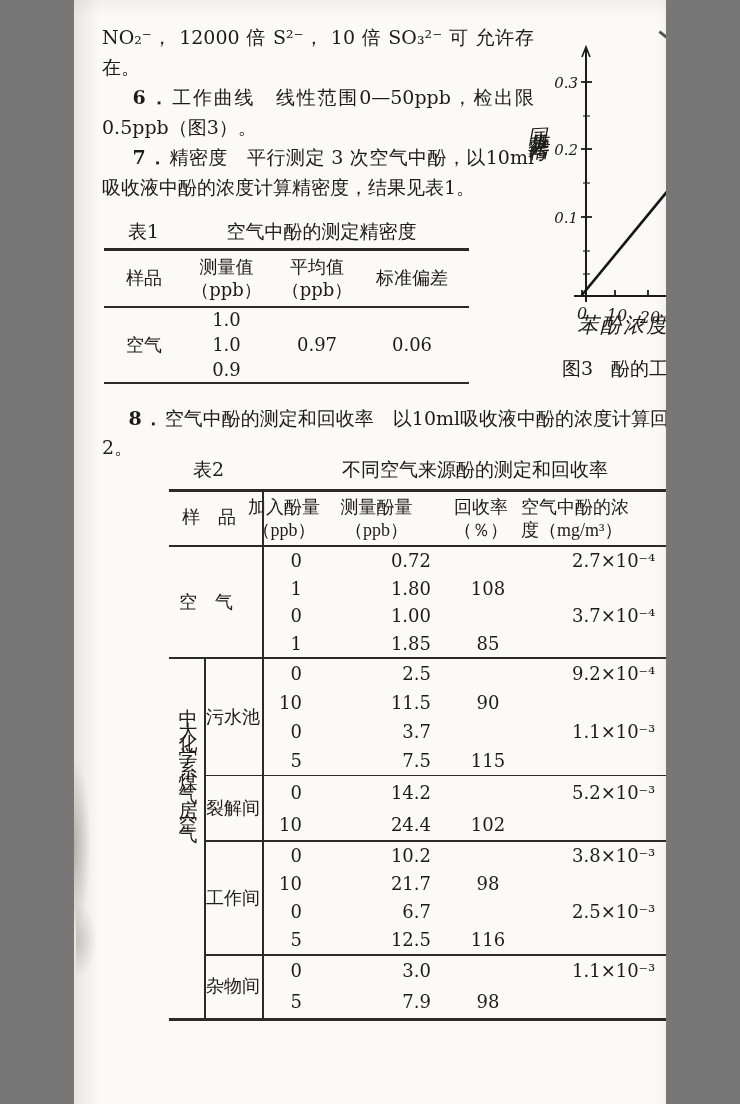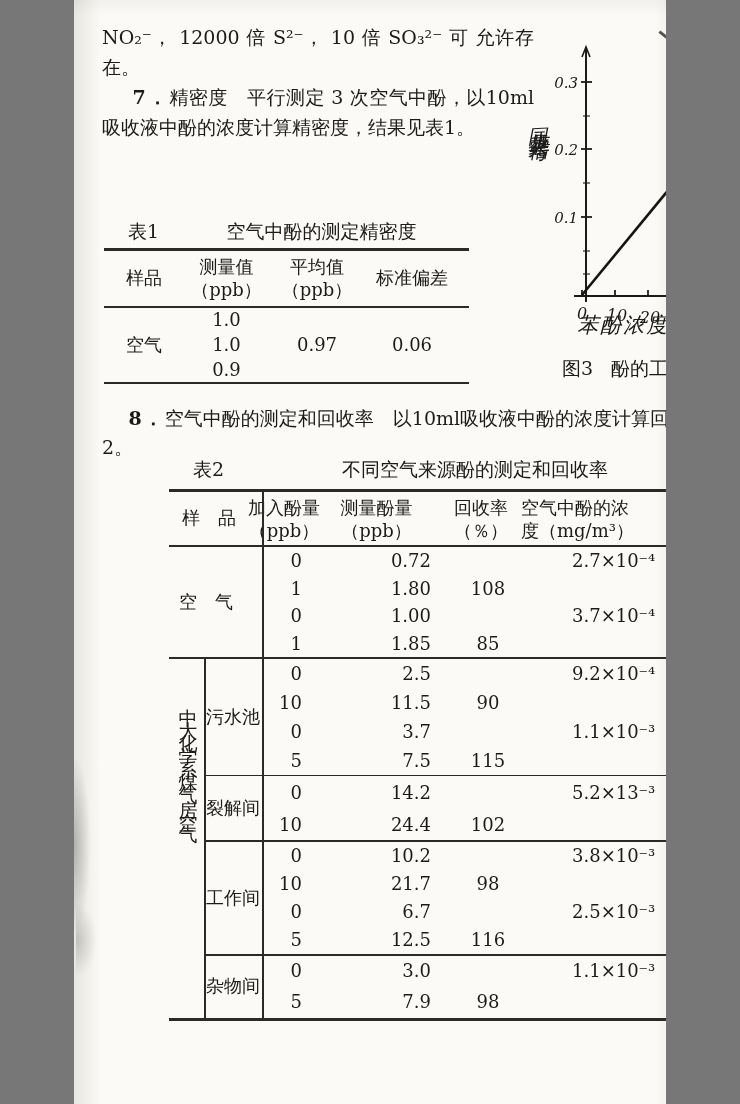--- a/index.html
+++ b/index.html
@@ -41,21 +41,21 @@
         font-style:italic;transform:rotate(-3deg);}
   .xlab{position:absolute;left:30px;top:287px;width:235px;text-align:center;font-size:21px;letter-spacing:2px;}
   .figcap{position:absolute;left:40px;top:332px;font-size:19px;text-align:center;}
   .figcap .gap{display:inline-block;width:18px;}
   
   .t2{left:95px;top:452px;width:612px;}
   .t2cap{position:relative;height:37px;}
   .t2cap .lbl{position:absolute;left:24px;top:2px;}
   .t2cap .ttl{position:absolute;left:0;right:0;top:2px;text-align:center;}
   .t2head{position:relative;height:53px;font-size:18px;}
-  .t2head .hcell{line-height:23px;}
+  .t2head .hcell{line-height:23px;font-family:Liberation Serif, serif;}
   .t2body{position:relative;font-size:18px;}
   .grp{position:relative;}
   .rows{position:absolute;left:0;right:0;top:0;bottom:0;display:flex;flex-direction:column;justify-content:space-around;}
   .t2row{position:relative;height:27px;line-height:27px;}
   .cell{position:absolute;top:0;}
   .c1{left:58px;width:75px;text-align:right;}
   .c2{left:148px;width:114px;text-align:right;}
   .c3{left:278px;width:82px;text-align:center;}
   .c4{left:403px;width:165px;text-align:left;}
   .gsample{position:absolute;left:10px;top:0;bottom:0;width:80px;display:flex;align-items:center;}
@@ -69,20 +69,21 @@
   
   .art{position:absolute;pointer-events:none;}
 </style>
 </head>
 <body>
 
 <div class="page">
 
   <div class="abs textcol">
     <p class="para">NO₂⁻， 12000 倍 S²⁻， 10 倍 SO₃²⁻ 可 允许存在。</p>
+    <p class="para indent"><span class="pnum">6．</span><span>工作曲线　线性范围0—50ppb，检出限0.5ppb（图3）。</span></p>
     <p class="para indent"><span class="pnum">7．</span><span>精密度　平行测定 3 次空气中酚，以10ml吸收液中酚的浓度计算精密度，结果见表1。</span></p>
   </div>
 
   <div class="abs t1">
     <div class="t1cap cap">
       <span class="lbl">表1</span>
       <span class="ttl">空气中酚的测定精密度</span>
     </div>
     <div class="rule" style="height:3px;"></div>
     <div class="t1head">
@@ -254,21 +255,21 @@
         </div>
         <div class="subsep"></div>
 
         <div class="grp" style="height:64px;">
           <span class="subsample">裂解间</span>
           <div class="rows">
               <div class="t2row">
                 <span class="cell c1">0</span>
                 <span class="cell c2">14.2</span>
                 <span class="cell c3"></span>
-                <span class="cell c4">5.2×13⁻³</span>
+                <span class="cell c4">5.2×10⁻³</span>
               </div>
               <div class="t2row">
                 <span class="cell c1">10</span>
                 <span class="cell c2">24.4</span>
                 <span class="cell c3">102</span>
                 <span class="cell c4"></span>
               </div>
             </div>
         </div>
         <div class="subsep"></div>

